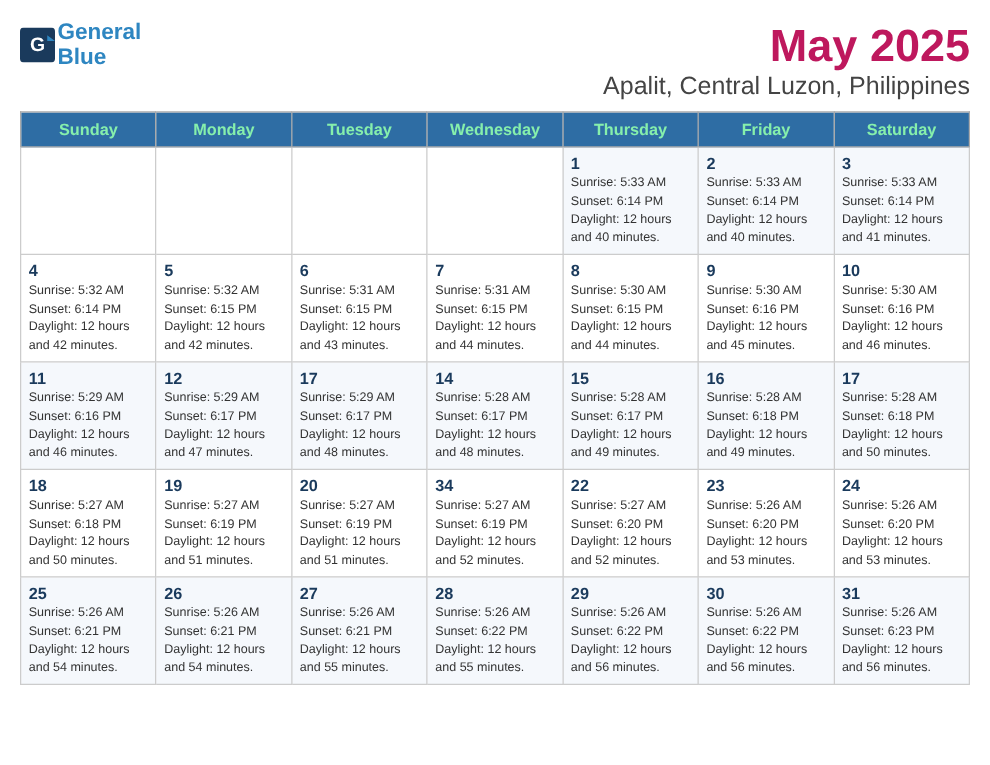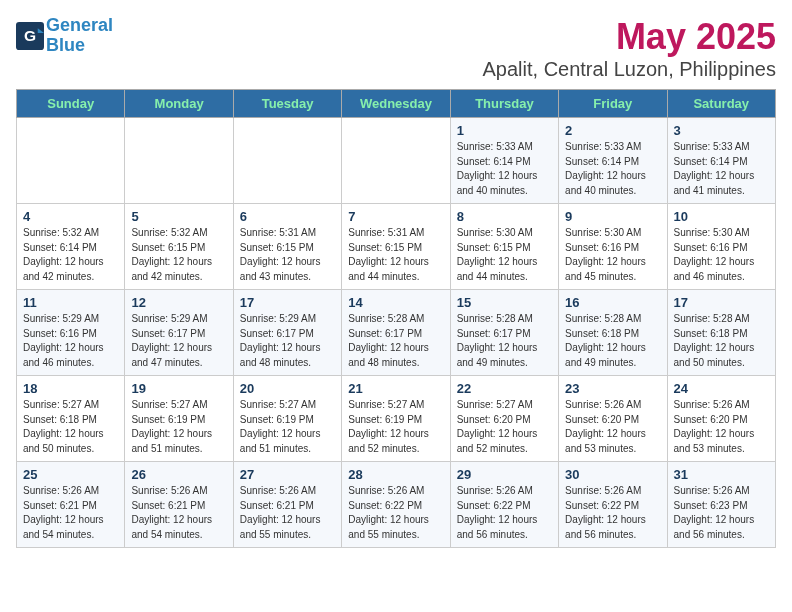--- a/index.html
+++ b/index.html
@@ -205,21 +205,21 @@
         </td>
         <td>
           <span class="day-num">19</span>
           <div class="day-info">Sunrise: 5:27 AM<br>Sunset: 6:19 PM<br>Daylight: 12 hours<br>and 51 minutes.</div>
         </td>
         <td>
           <span class="day-num">20</span>
           <div class="day-info">Sunrise: 5:27 AM<br>Sunset: 6:19 PM<br>Daylight: 12 hours<br>and 51 minutes.</div>
         </td>
         <td>
-          <span class="day-num">21</span>
+          <span class="day-num">34</span>
           <div class="day-info">Sunrise: 5:27 AM<br>Sunset: 6:19 PM<br>Daylight: 12 hours<br>and 52 minutes.</div>
         </td>
         <td>
           <span class="day-num">22</span>
           <div class="day-info">Sunrise: 5:27 AM<br>Sunset: 6:20 PM<br>Daylight: 12 hours<br>and 52 minutes.</div>
         </td>
         <td>
           <span class="day-num">23</span>
           <div class="day-info">Sunrise: 5:26 AM<br>Sunset: 6:20 PM<br>Daylight: 12 hours<br>and 53 minutes.</div>
         </td>

